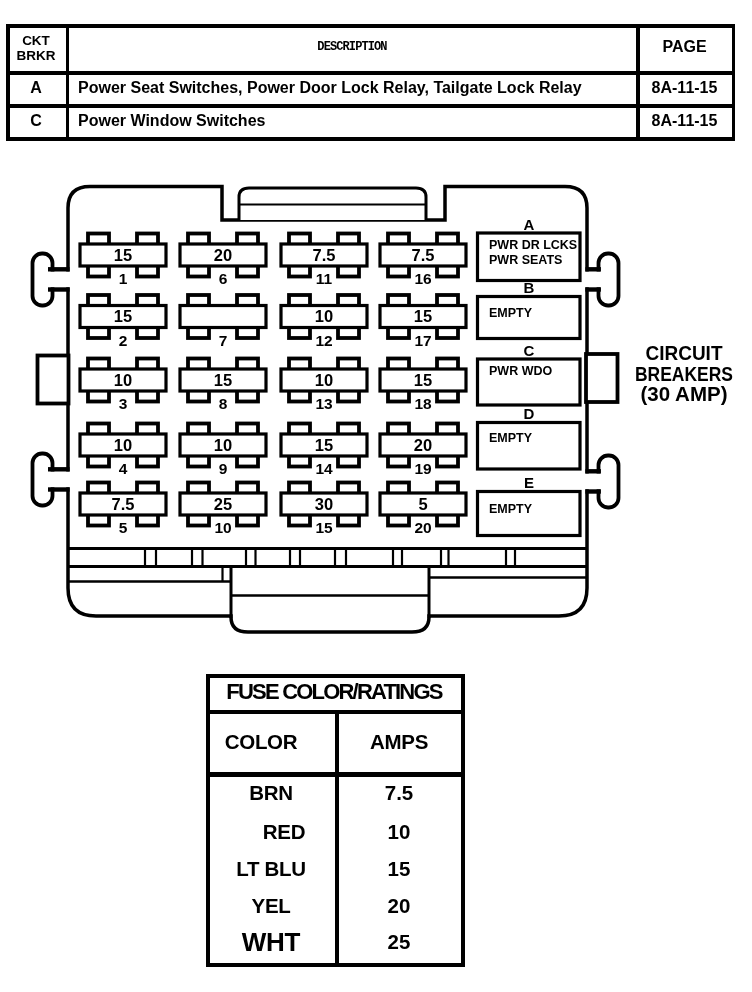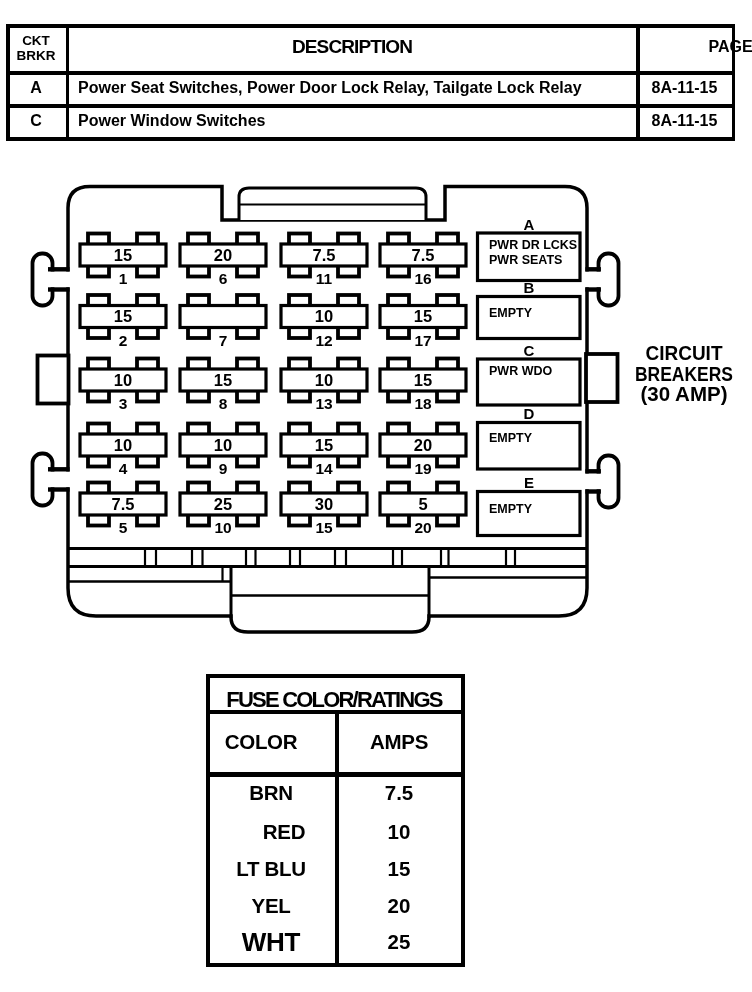--- a/index.html
+++ b/index.html
@@ -20,23 +20,23 @@
 <div class="ln" style="left:6px;top:8px;width:3.5px;height:117px;"></div>
 
 <div class="ln" style="left:65.5px;top:8px;width:3.5px;height:117px;"></div>
 
 <div class="ln" style="left:636px;top:8px;width:3.5px;height:117px;"></div>
 
 <div class="ln" style="left:731.5px;top:8px;width:3.5px;height:117px;"></div>
 
 <div class="tx ctr" style="left:36px;top:31.5px;font-size:13.5px;text-align:center;line-height:15px;">CKT<br>BRKR</div>
 
-<div class="tx ctr" style="left:352px;top:31px;font-size:19px;letter-spacing:-0.9px;">DESCRIPTION</div>
-
-<div class="tx ctr" style="left:684.5px;top:31px;font-size:16px;margin-left:46px;">PAGE</div>
+<div class="tx ctr" style="left:352px;top:31px;font-size:12px;letter-spacing:-0.9px;font-family:Liberation Mono, monospace;">DESCRIPTION</div>
+
+<div class="tx ctr" style="left:684.5px;top:31px;font-size:16px;">PAGE</div>
 
 <div class="tx ctr" style="left:36px;top:72px;font-size:16px;">A</div>
 
 <div class="tx" style="left:78px;top:63px;font-size:16px;">Power Seat Switches, Power Door Lock Relay, Tailgate Lock Relay</div>
 
 <div class="tx ctr" style="left:684.5px;top:72px;font-size:16px;">8A-11-15</div>
 
 <div class="tx ctr" style="left:36px;top:104.5px;font-size:16px;">C</div>
 
 <div class="tx" style="left:78px;top:95.5px;font-size:16px;">Power Window Switches</div>
@@ -357,21 +357,21 @@
 <div class="ln" style="left:206px;top:112px;width:258.5px;height:4.5px;"></div>
 
 <div class="ln" style="left:206px;top:303px;width:258.5px;height:4px;"></div>
 
 <div class="ln" style="left:206px;top:13.5px;width:4px;height:293.5px;"></div>
 
 <div class="ln" style="left:334.5px;top:50px;width:4px;height:257px;"></div>
 
 <div class="ln" style="left:460.5px;top:13.5px;width:4px;height:293.5px;"></div>
 
-<div class="tx ctr" style="left:334px;top:32px;font-size:22px;letter-spacing:-1.8px;margin-top:8px;">FUSE COLOR/RATINGS</div>
+<div class="tx ctr" style="left:334px;top:32px;font-size:22px;letter-spacing:-1.8px;">FUSE COLOR/RATINGS</div>
 
 <div class="tx ctr" style="left:261px;top:82px;font-size:20.5px;letter-spacing:-0.3px;">COLOR</div>
 
 <div class="tx ctr" style="left:399px;top:82px;font-size:20.5px;letter-spacing:-0.3px;">AMPS</div>
 
 <div class="tx ctr" style="left:271px;top:133px;font-size:20.5px;letter-spacing:-0.3px;">BRN</div>
 <div class="tx ctr" style="left:399px;top:133px;font-size:20.5px;">7.5</div>
 
 <div class="tx ctr" style="left:284px;top:171.5px;font-size:20.5px;letter-spacing:-0.3px;">RED</div>
 <div class="tx ctr" style="left:399px;top:171.5px;font-size:20.5px;">10</div>

